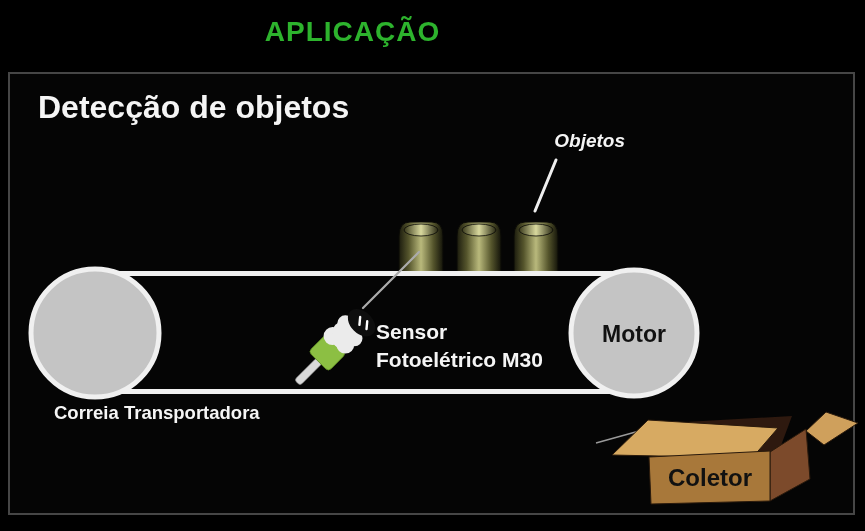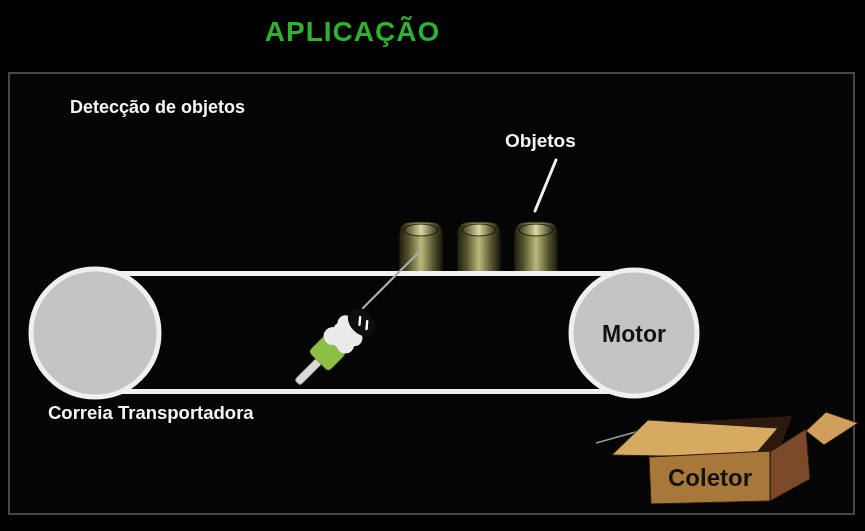--- a/index.html
+++ b/index.html
@@ -10,24 +10,24 @@
   .abs{position:absolute;}
   #main-title{
     left:0;top:16px;width:705px;text-align:center;
     color:#2db32d;font-size:28px;font-weight:bold;letter-spacing:1px;
   }
   #diagram-panel{
     left:8px;top:72px;width:843px;height:439px;
     border:2px solid #464646;background:#050505;
   }
   .white-label{color:#f5f5f5;font-weight:bold;}
-  #heading{left:38px;top:92px;font-size:18px;line-height:31px;margin-left:32px;}
-  #objects-label{left:505px;top:130px;width:120px;text-align:left;font-size:19px;}
+  #heading{left:38px;top:92px;font-size:32px;line-height:31px;}
+  #objects-label{left:505px;top:130px;width:120px;text-align:right;font-size:19px;font-style:italic;}
   #sensor-label{left:376px;top:318px;font-size:21px;line-height:28px;}
-  #belt-label{left:48px;top:402px;font-size:18.5px;}
+  #belt-label{left:54px;top:402px;font-size:18.5px;}
   .dark-label{color:#111;font-weight:bold;}
   #motor-label{left:574px;top:321px;width:120px;text-align:center;font-size:23px;}
   #collector-label{left:652px;top:464px;width:116px;text-align:center;font-size:24px;}
   svg{position:absolute;left:0;top:0;}
 </style>
 </head>
 <body>
 
 <div id="page">
 
@@ -100,20 +100,24 @@
       <polygon points="649,457 770,451 770,501 651,504" fill="#a8783a" stroke="#2a1a0c" stroke-width="1"></polygon>
     </g>
   </svg>
 
   <div class="abs white-label" id="heading">
     <div>Detecção de objetos</div>
   </div>
 
   <div class="abs white-label" id="objects-label">Objetos</div>
 
+  <div class="abs white-label" id="sensor-label">
+    <div>Sensor</div>
+    <div>Fotoelétrico M30</div>
+  </div>
 
   <div class="abs dark-label" id="motor-label">Motor</div>
 
   <div class="abs white-label" id="belt-label">Correia Transportadora</div>
 
   <div class="abs dark-label" id="collector-label">Coletor</div>
 
 </div>
 
 </body></html>

